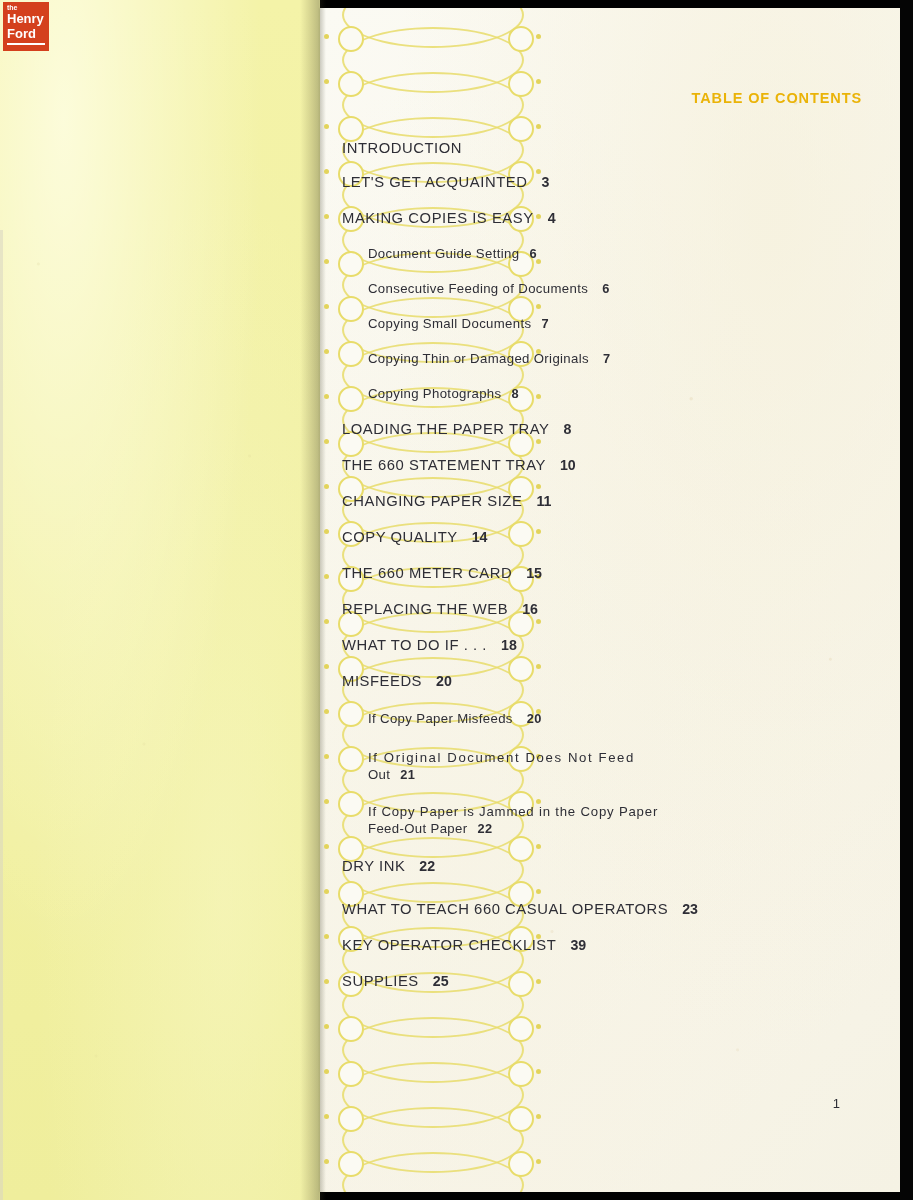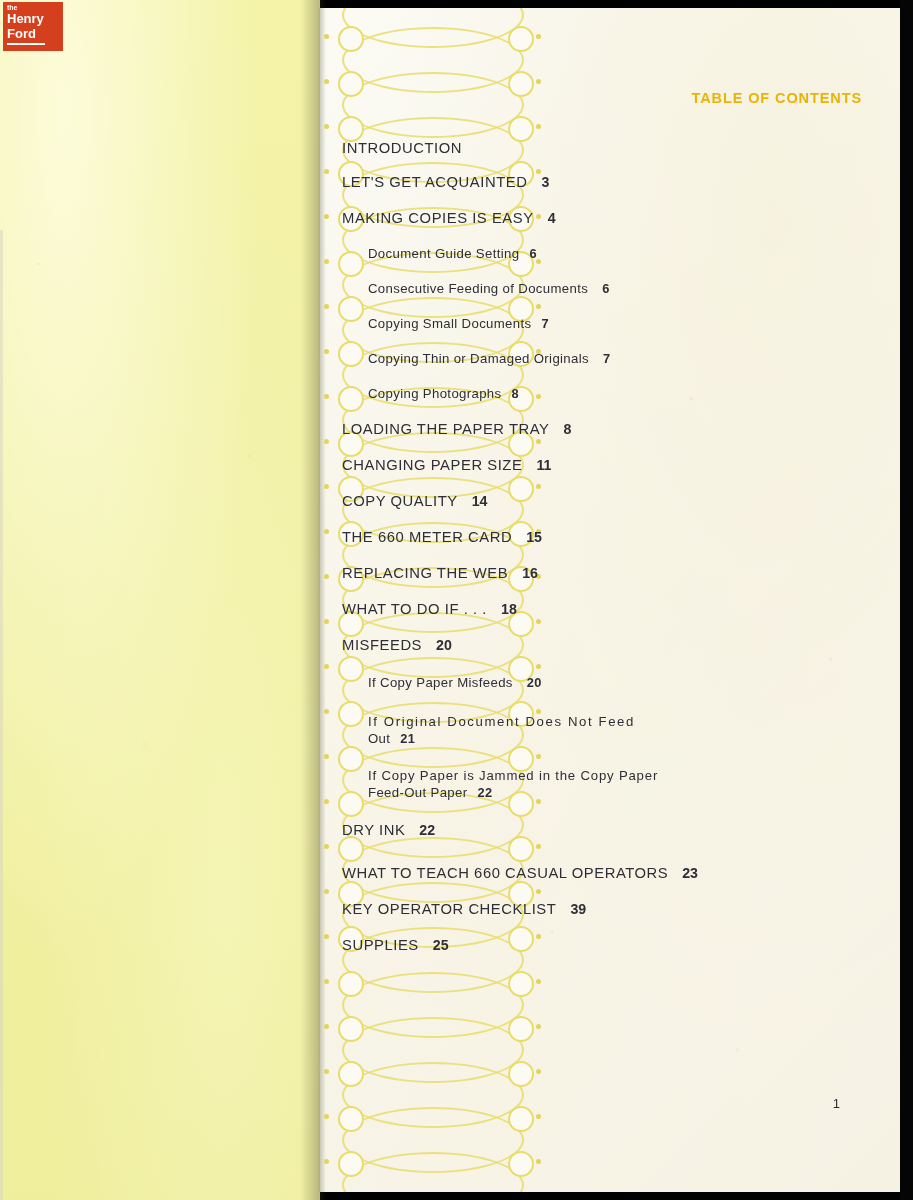--- a/index.html
+++ b/index.html
@@ -49,21 +49,21 @@
     top: 0;
     width: 26px;
     height: 1200px;
     background: linear-gradient(90deg, rgba(120,115,70,0.0) 0%, rgba(90,85,50,0.22) 45%, rgba(60,58,35,0.30) 72%, rgba(255,255,255,0.0) 100%);
   }
   
   .logo-block {
     position: absolute;
     left: 3px;
     top: 2px;
-    width: 60px;
+    width: 46px;
     height: 49px;
     background: #d4401d;
     color: #ffffff;
     overflow: hidden;
   }
   .logo-the {
     position: absolute;
     left: 4px;
     top: 2px;
     font-size: 7px;
@@ -442,20 +442,23 @@
       </div>
 
       <div class="toc-row lvl2 sp-18">
         <span class="label">Copying Photographs</span><span class="gap"></span><span class="page">8</span>
       </div>
 
       <div class="toc-row lvl1 sp-18">
         <span class="label">LOADING THE PAPER TRAY</span><span class="gap-wide"></span><span class="page">8</span>
       </div>
 
+      <div class="toc-row lvl1 sp-18">
+        <span class="label">THE 660 STATEMENT TRAY</span><span class="gap-wide"></span><span class="page">10</span>
+      </div>
 
       <div class="toc-row lvl1 sp-18">
         <span class="label">CHANGING PAPER SIZE</span><span class="gap-wide"></span><span class="page">11</span>
       </div>
 
 
       <div class="toc-row lvl1 sp-18">
         <span class="label">COPY QUALITY</span><span class="gap-wide"></span><span class="page">14</span>
       </div>
 

